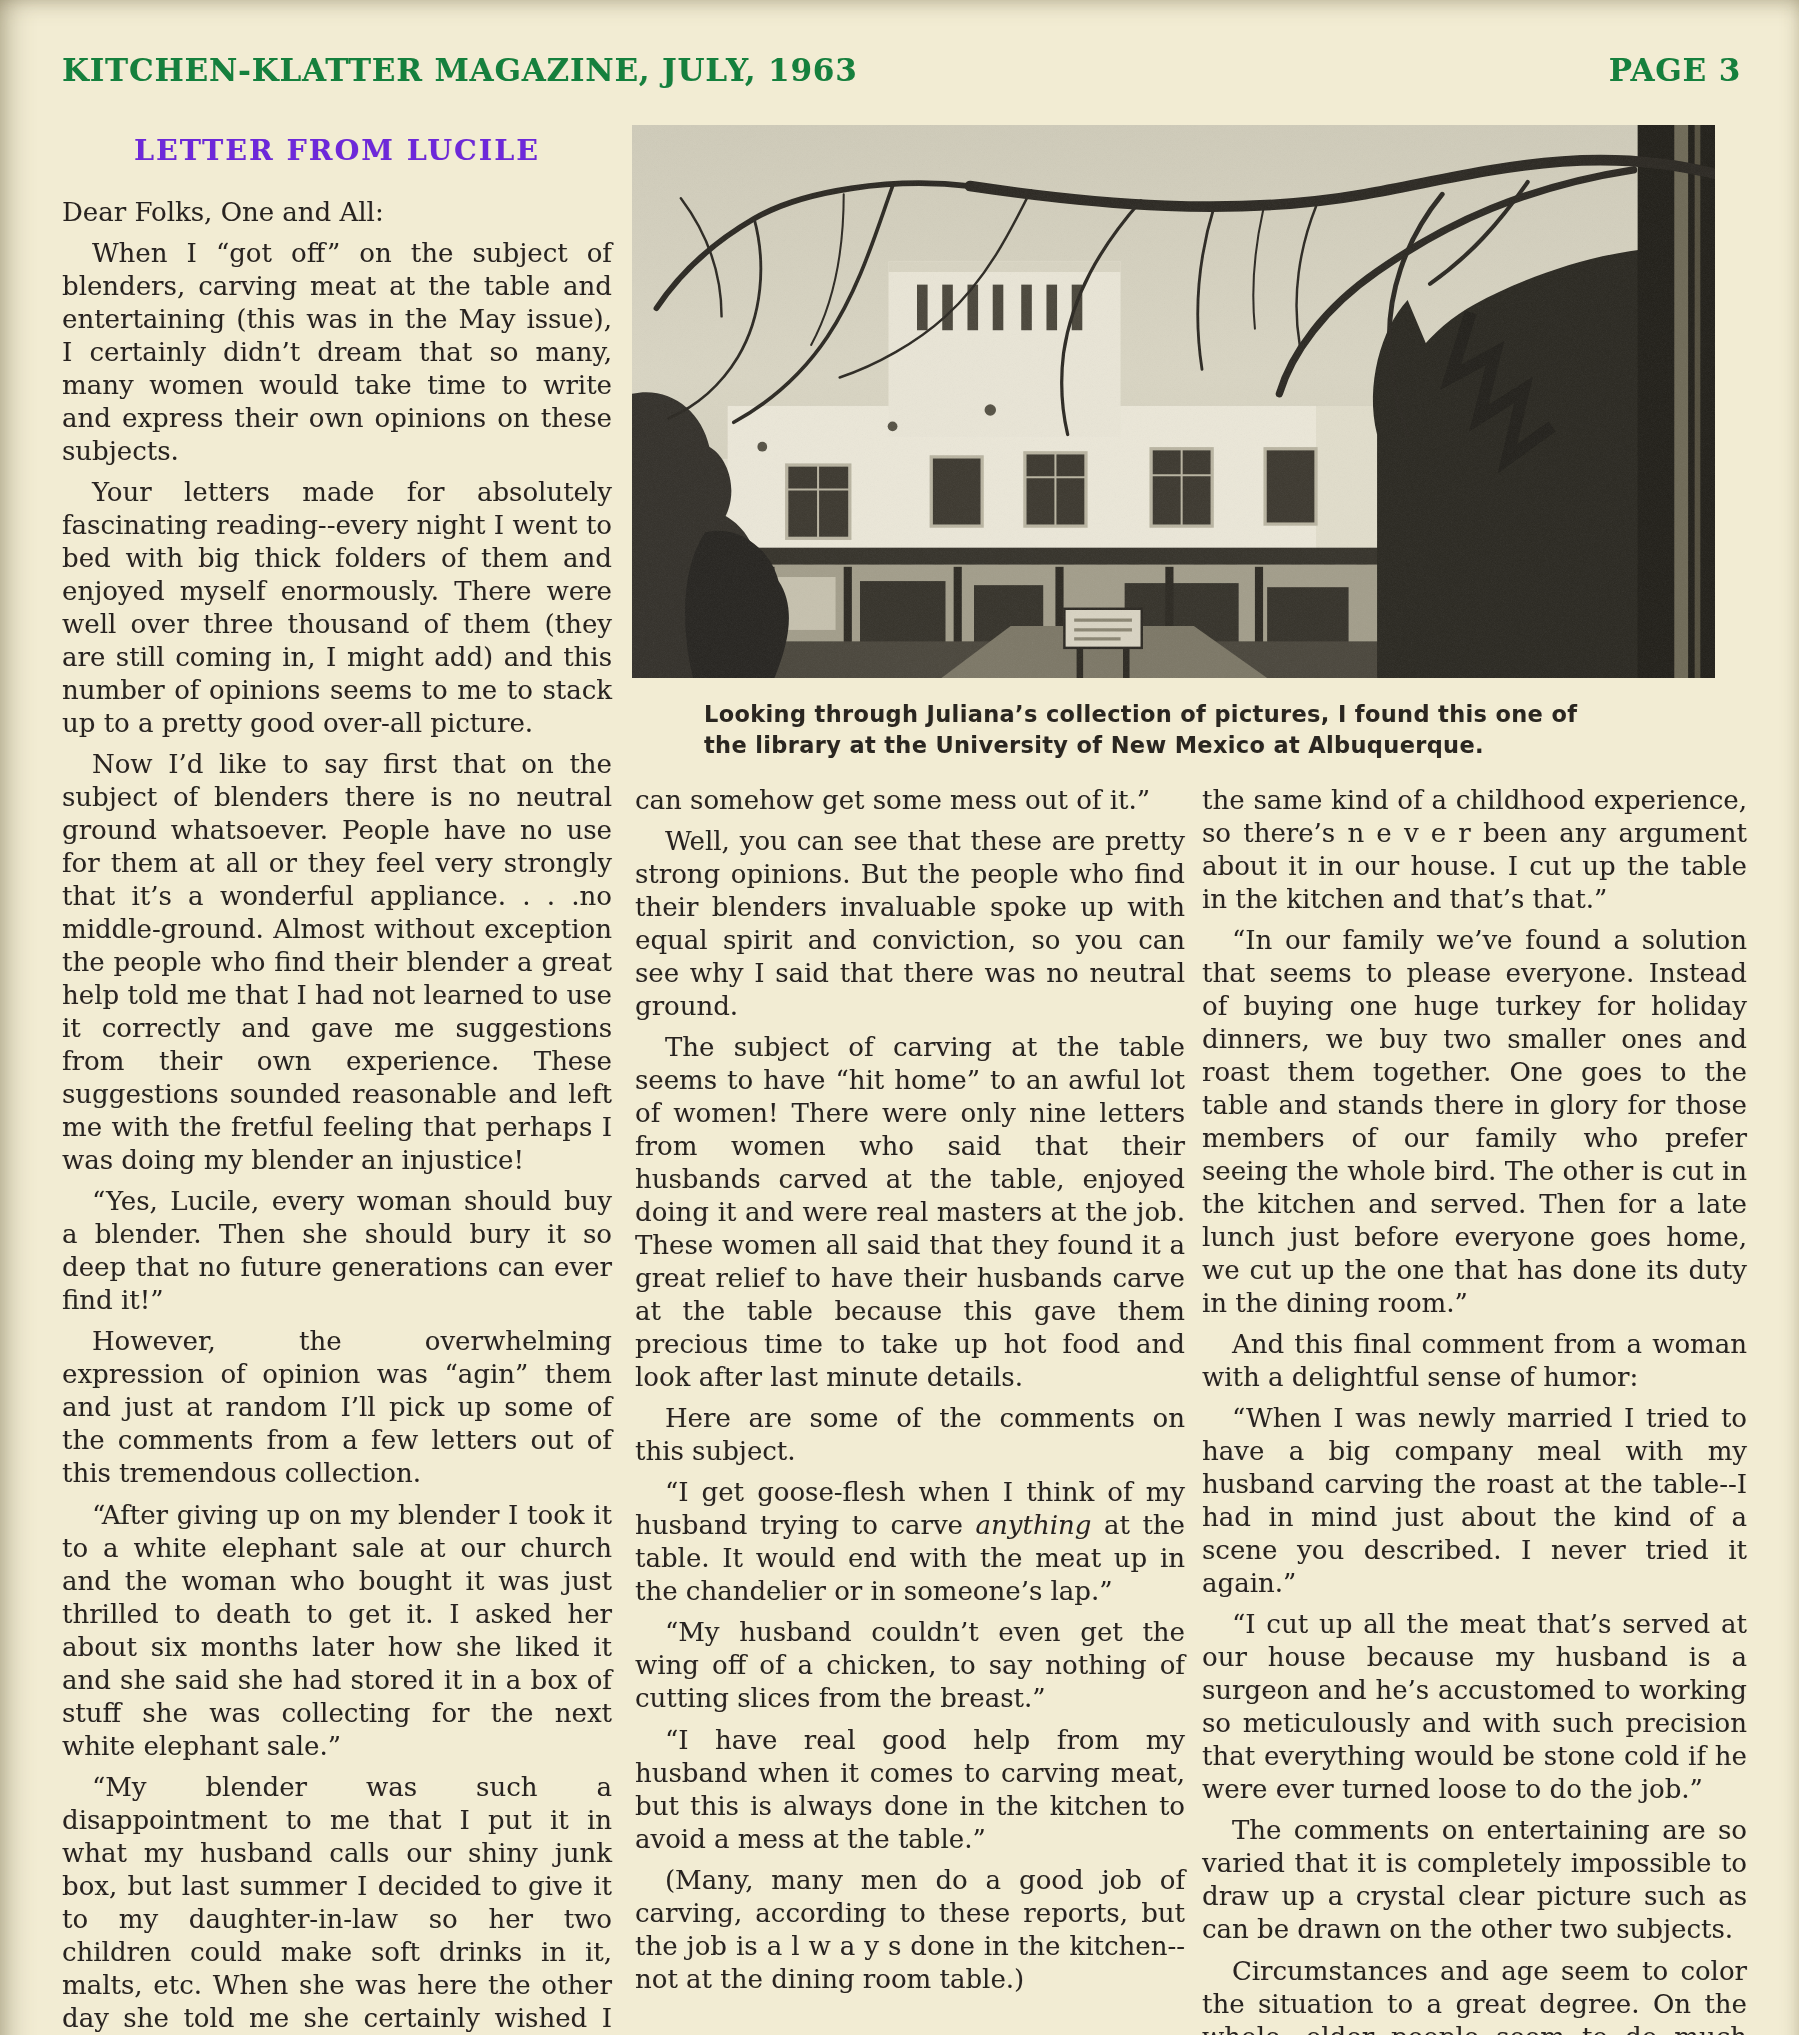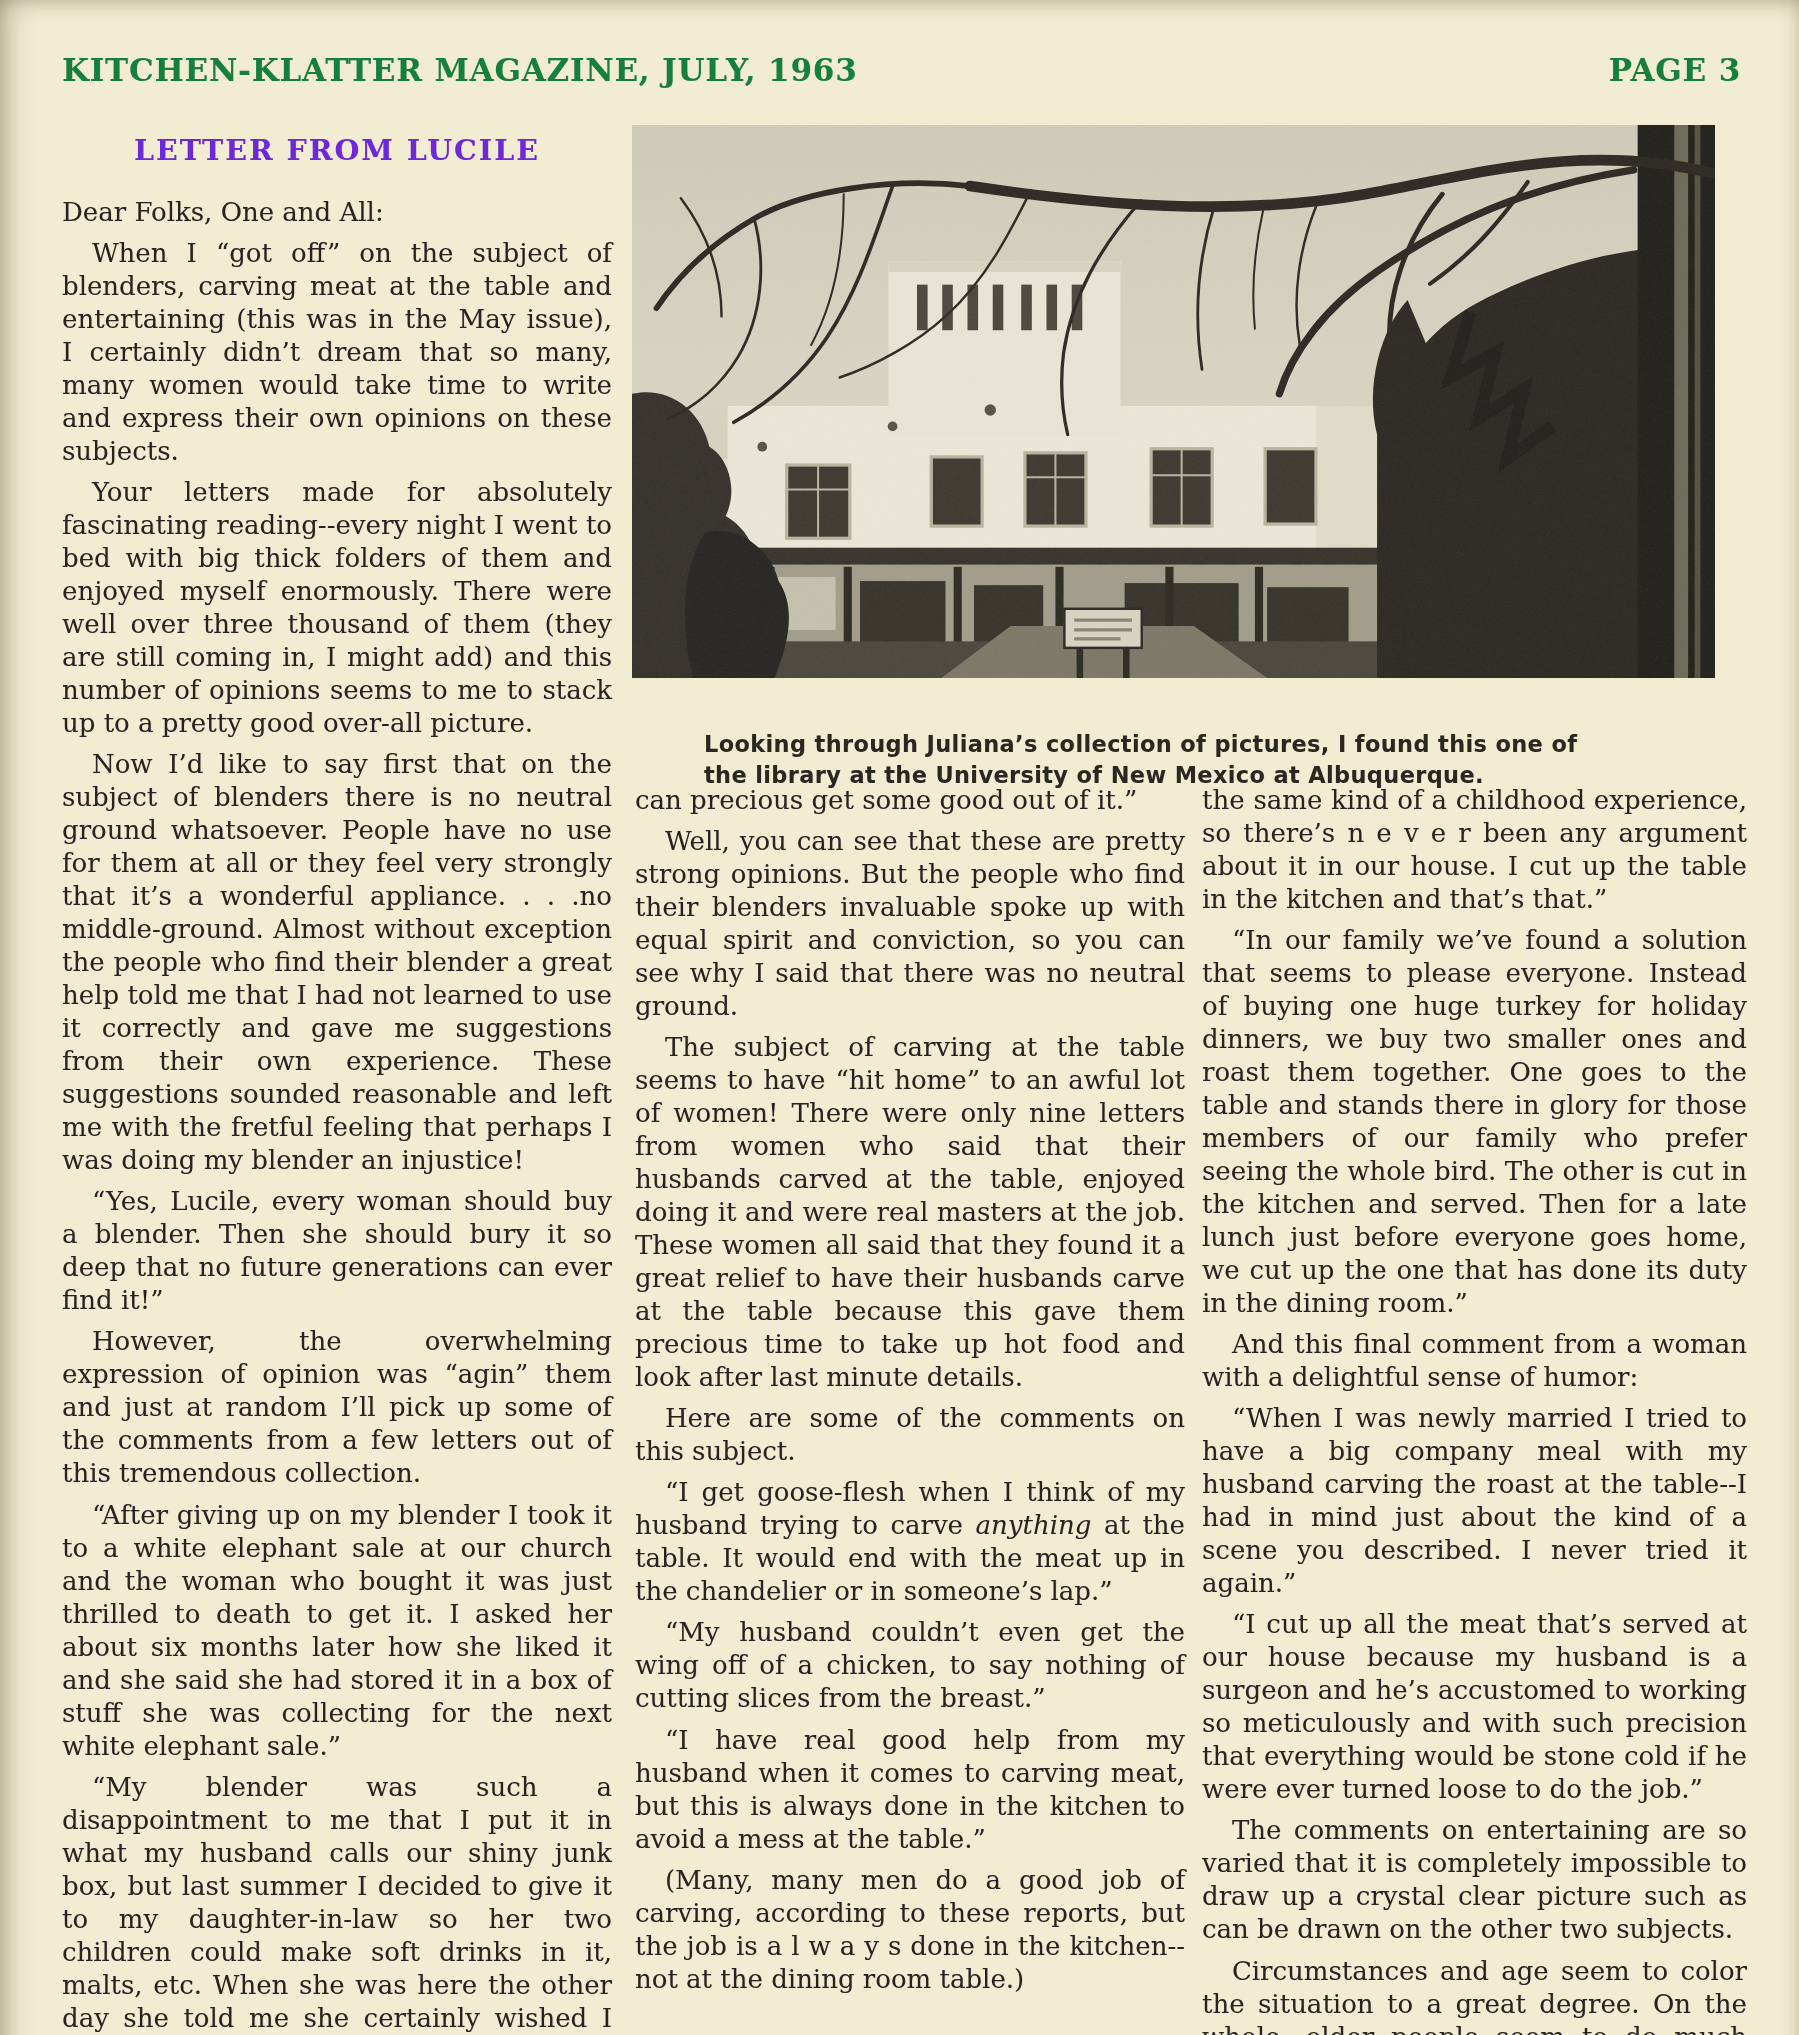--- a/index.html
+++ b/index.html
@@ -32,21 +32,21 @@
   h1.title{
     font-size:28.5px;letter-spacing:2px;text-align:center;
     margin:0 0 29px 0;font-weight:bold;color:#6d28d9;
   }
   .photo{
     position:absolute;left:632px;top:125px;width:1083px;height:553px;
     background:#d6d2c0;
   }
   .photo svg{display:block;width:100%;height:100%;}
   .caption{
-    position:absolute;left:632px;top:729px;width:1083px;
+    position:absolute;left:632px;top:699px;width:1083px;
     padding-left:72px;padding-right:61px;box-sizing:border-box;
     font-family:"DejaVu Sans","Liberation Sans",sans-serif;
     font-weight:bold;font-size:22.4px;line-height:31px;
     color:#2a2620;letter-spacing:0.4px;
   }
   
   .col, .header, h1.title, .caption{text-shadow:0.4px 0.4px 0 rgba(43,38,32,.14);}
 </style>
 </head>
 <body>
@@ -213,21 +213,21 @@
       <rect x="0" y="0" width="2660" height="1358" fill="#888" filter="url(#grain)" opacity="0.16"></rect>
     </svg>
   </div>
 
   <div class="caption">
     <div>Looking through Juliana’s collection of pictures, I found this one of</div>
     <div>the library at the University of New Mexico at Albuquerque.</div>
   </div>
 
   <div class="col col2 paras">
-      <p>can precious get some good out of it.”</p>
+      <p>can somehow get some mess out of it.”</p>
       <p>Well, you can see that these are pretty strong opinions. But the people who find their blenders invaluable spoke up with equal spirit and conviction, so you can see why I said that there was no neutral ground.</p>
       <p>The subject of carving at the table seems to have “hit home” to an awful lot of women! There were only nine letters from women who said that their husbands carved at the table, enjoyed doing it and were real masters at the job. These women all said that they found it a great relief to have their husbands carve at the table because this gave them precious time to take up hot food and look after last minute details.</p>
       <p>Here are some of the comments on this subject.</p>
       <p>“I get goose-flesh when I think of my husband trying to carve <em>anything</em> at the table. It would end with the meat up in the chandelier or in someone’s lap.”</p>
       <p>“My husband couldn’t even get the wing off of a chicken, to say nothing of cutting slices from the breast.”</p>
       <p>“I have real good help from my husband when it comes to carving meat, but this is always done in the kitchen to avoid a mess at the table.”</p>
       <p>(Many, many men do a good job of carving, according to these reports, but the job is a l w a y s done in the kitchen--not at the dining room table.)</p>
     </div>
 
   <div class="col col3">

